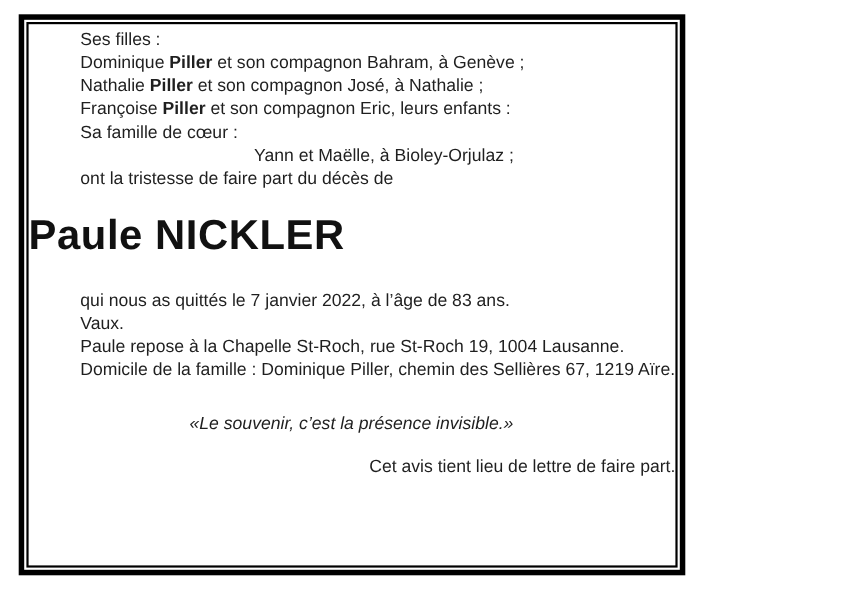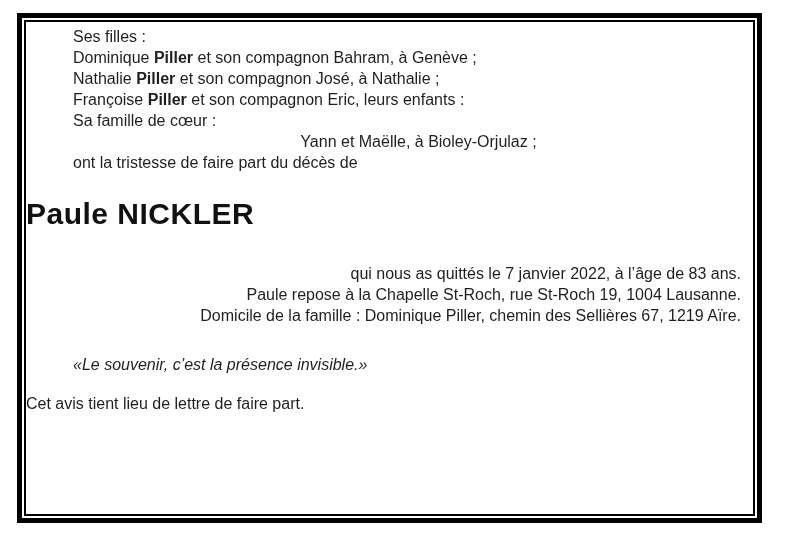--- a/index.html
+++ b/index.html
@@ -12,21 +12,21 @@
     height: 540px;
     position: relative;
     font-family: "Liberation Sans", "DejaVu Sans", sans-serif;
     color: #1f1f1f;
     overflow: hidden;
   }
   .frame {
     position: absolute;
     left: 17px;
     top: 13px;
-    width: 745px;
+    width: 606px;
     height: 510px;
     box-sizing: border-box;
     border: 5px solid #000000;
     padding: 2px;
     background: #ffffff;
   }
   .frame-inner {
     box-sizing: border-box;
     width: 100%;
     height: 100%;
@@ -39,41 +39,40 @@
     padding: 4px 12px 0 47px;
     font-size: 16px;
     line-height: 21px;
   }
   .intro .line { white-space: nowrap; }
   .intro .line.indent { padding-left: 23px; text-align: center; }
   .bold { font-weight: bold; }
   .full-bleed {
     margin-left: -47px;
     margin-right: -12px;
-    text-align: left;
+    text-align: right;
   }
   .title {
-    font-size: 30px;
+    font-size: 38px;
     line-height: 42px;
     font-weight: bold;
     margin: 20px 0 0 0;
     margin-left: -47px;
     margin-right: -12px;
     letter-spacing: 0.5px;
     color: #111111;
   }
   .details {
     margin-top: 28px;
-    text-align: right;
   }
   .details .line { white-space: nowrap; }
   .quote {
     margin-top: 28px;
     padding-right: 36px;
-    text-align: left;
+    text-align: center;
     font-style: italic;
   }
   .closing {
     margin-top: 18px;
   }
 </style>
 </head>
 <body>
 
 <div class="frame">
@@ -87,20 +86,21 @@
           <div class="line"><span>Françoise </span><span class="bold">Piller</span><span> et son compagnon Eric, leurs enfants :</span></div>
           <div class="line"><span>Sa famille de cœur :</span></div>
           <div class="line indent"><span>Yann et Maëlle, à Bioley-Orjulaz ;</span></div>
           <div class="line"><span>ont la tristesse de faire part du décès de</span></div>
         </div>
 
       <h1 class="title">Paule NICKLER</h1>
 
       <div class="details">
           <div class="line">qui nous as quittés le 7 janvier 2022, à l’âge de 83 ans.</div>
+          <div class="line">Vaux.</div>
           <div class="line">Paule repose à la Chapelle St-Roch, rue St-Roch 19, 1004 Lausanne.</div>
           <div class="line">Domicile de la famille : Dominique Piller, chemin des Sellières 67, 1219 Aïre.</div>
         </div>
 
       <div class="quote">
         <div class="quote-text">«Le souvenir, c’est la présence invisible.»</div>
       </div>
 
       <div class="closing full-bleed">Cet avis tient lieu de lettre de faire part.</div>
 

